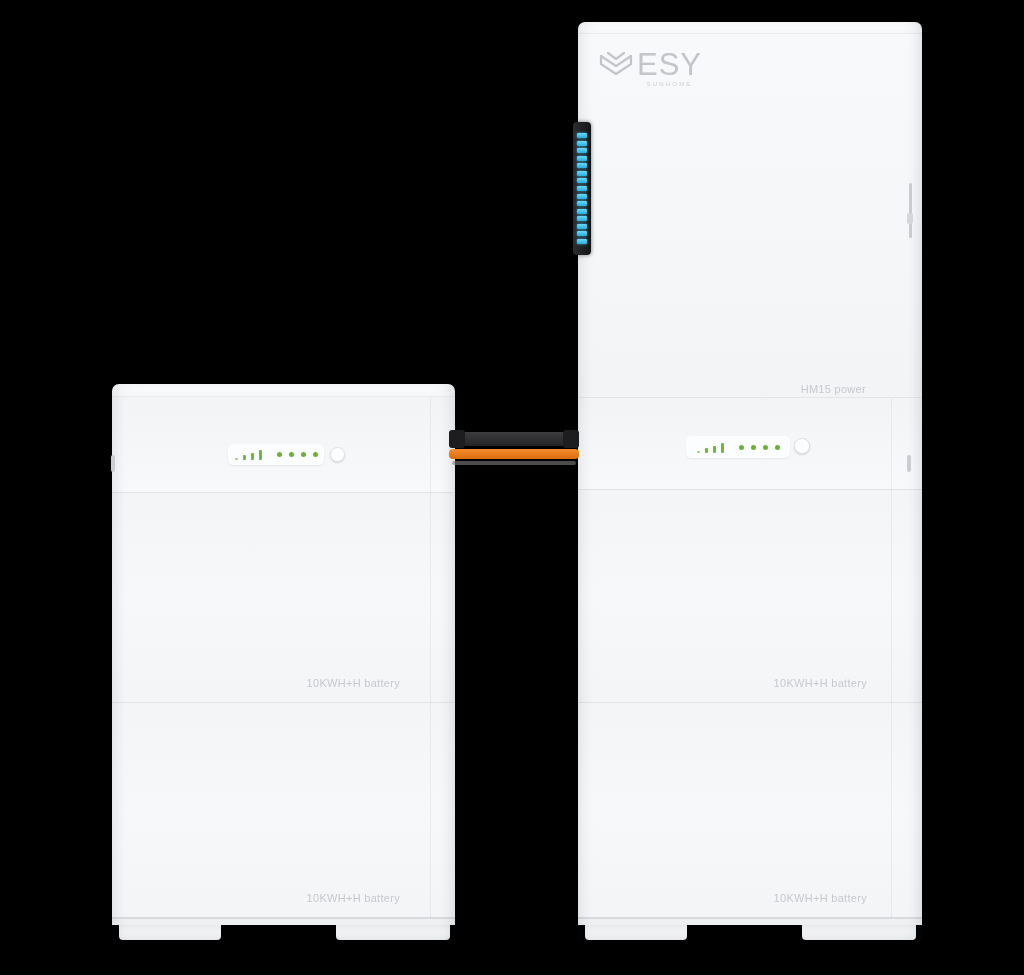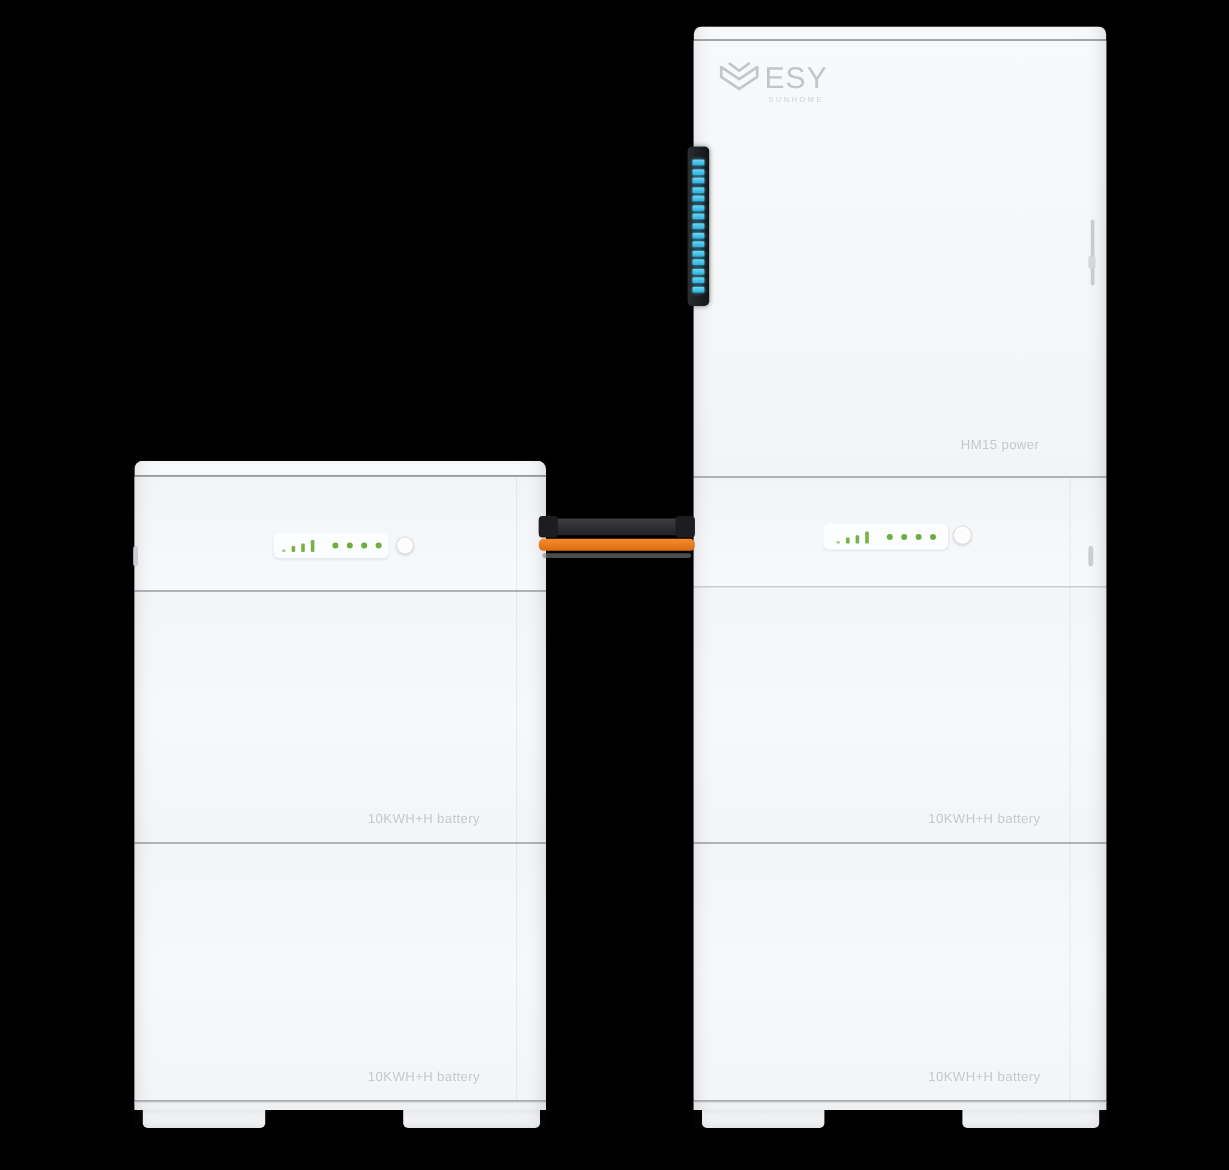--- a/index.html
+++ b/index.html
@@ -38,21 +38,21 @@
   .sec-module {
     background:linear-gradient(180deg,#f4f5f7 0%,#f7f8fa 50%,#f4f5f7 100%);
     border-bottom:1px solid #e1e3e6;
   }
   .sec-module.last { border-bottom:1px solid #d8dadd; }
 
   .module-label, .power-label {
     position:absolute; right:55px; bottom:13px;
     font-size:11px; letter-spacing:.3px; color:#c6c9cc; white-space:nowrap;
   }
-  .power-label { bottom:20px; right:56px;margin-left:32px; }
+  .power-label { bottom:2px; right:56px;margin-left:32px; }
 
   .vseam { position:absolute; width:1px; background:rgba(60,70,80,.07); z-index:4; }
   .tower-left  .vseam { left:318px; top:13px;  height:521px; }
   .tower-right .vseam { left:313px; top:376px; height:520px; }
 
   .base-strip {
     position:absolute; left:0; right:0; height:7px;
     background:#eef0f2; border-top:1px solid #d9dbde;
   }
   .tower-left  .base-strip { top:534px; }
@@ -111,21 +111,21 @@
   }
   .side-handle::after {
     content:""; position:absolute; left:-2px; bottom:14px; width:6px; height:11px;
     background:#d4d6d9; border-radius:2px;
   }
 
   
   .logo { position:absolute; left:20px; top:16px; display:flex; align-items:flex-start;
           gap:3px; z-index:7; }
   .logo-text { display:flex; flex-direction:column; align-items:center; }
-  .brand-name { font-size:25px; line-height:30px; letter-spacing:1px; color:#c3c5c9;
+  .brand-name { font-size:31px; line-height:30px; letter-spacing:1px; color:#c3c5c9;
                 font-weight:400; }
   .brand-sub  { font-size:6px; letter-spacing:2.2px; color:#ced0d3; margin-top:1px; }
 
   
   .cable-group { position:absolute; left:449px; top:429px; width:130px; height:40px;
                  z-index:10; }
   .cable-black {
     position:absolute; left:0; top:3px; width:130px; height:14px;
     background:linear-gradient(180deg,#3d3d3f,#232325); border-radius:2px;
   }

